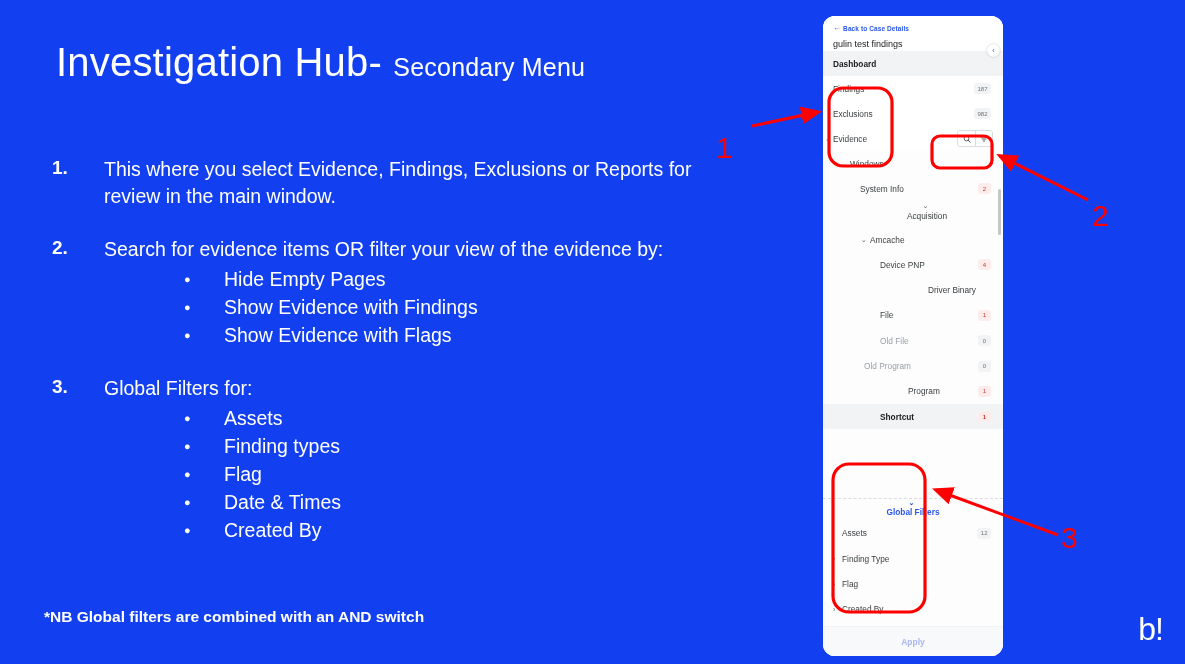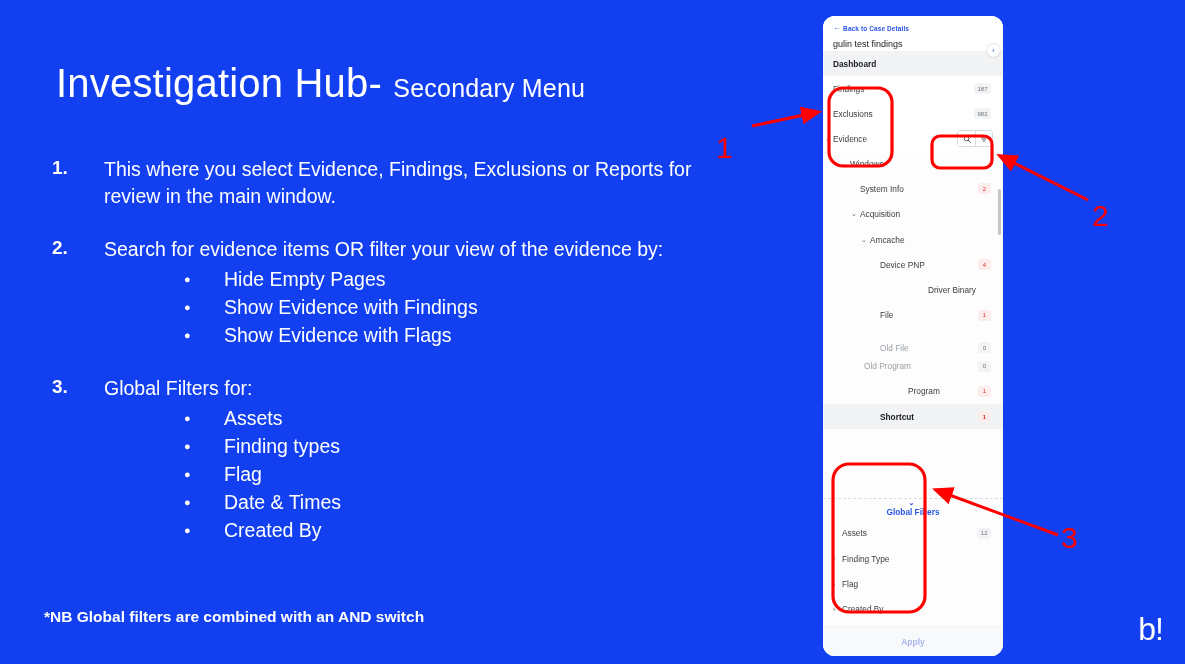--- a/index.html
+++ b/index.html
@@ -5,21 +5,21 @@
   * { box-sizing: border-box; margin: 0; padding: 0; }
   html, body {
     width: 1185px; height: 664px;
     overflow: hidden;
     font-family: "Liberation Sans", sans-serif;
   }
   body { background: #1240F0; position: relative; }
 
   
   .slide-title {
-    position: absolute; left: 56px; top: 61px;
+    position: absolute; left: 56px; top: 40px;
     color: #ffffff;
     font-size: 40px; font-weight: 400; letter-spacing: 0.2px;
     white-space: nowrap;
   }
   .slide-title .sub {
     font-size: 25px; font-weight: 400; vertical-align: baseline;
   }
   .slide-title .dash { font-size: 40px; }
 
   .points {
@@ -307,21 +307,21 @@
       <div id="tree-rows">
           <div class="tree-row" style="padding-left: 18px;">
             <span class="tree-chev">⌄</span>
             <span class="tree-label">Windows</span>
           </div>
           <div class="tree-row" style="padding-left: 28px;">
             <span class="tree-chev"></span>
             <span class="tree-label">System Info</span>
             <span class="badge hot">2</span>
           </div>
-          <div class="tree-row" style="padding-left: 28px;">
+          <div class="tree-row" style="padding-left: 40px; flex-direction: column;">
             <span class="tree-chev">⌄</span>
             <span class="tree-label">Acquisition</span>
           </div>
           <div class="tree-row" style="padding-left: 38px;">
             <span class="tree-chev">⌄</span>
             <span class="tree-label">Amcache</span>
           </div>
           <div class="tree-row" style="padding-left: 48px;">
             <span class="tree-chev"></span>
             <span class="tree-label">Device PNP</span>
@@ -330,21 +330,21 @@
           <div class="tree-row" style="padding-left: 48px; gap: 48px;">
             <span class="tree-chev"></span>
             <span class="tree-label">Driver Binary</span>
             <span class="badge hot">6</span>
           </div>
           <div class="tree-row" style="padding-left: 48px;">
             <span class="tree-chev"></span>
             <span class="tree-label">File</span>
             <span class="badge hot">1</span>
           </div>
-          <div class="tree-row muted" style="padding-left: 48px; align-items: flex-end;">
+          <div class="tree-row muted" style="padding-left: 48px;">
             <span class="tree-chev"></span>
             <span class="tree-label">Old File</span>
             <span class="badge">0</span>
           </div>
           <div class="tree-row muted" style="padding-left: 32px;">
             <span class="tree-chev"></span>
             <span class="tree-label">Old Program</span>
             <span class="badge">0</span>
           </div>
           <div class="tree-row" style="padding-left: 48px; margin-left: 28px;">

